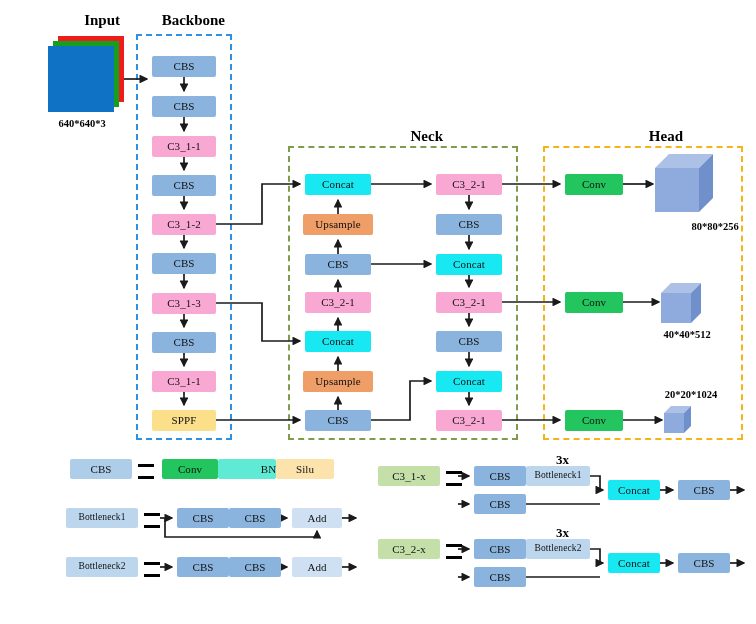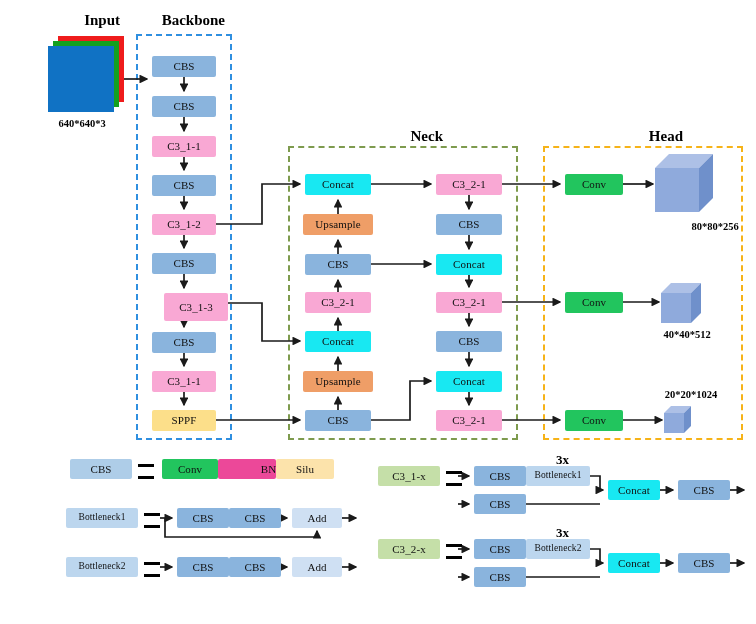--- a/index.html
+++ b/index.html
@@ -41,21 +41,21 @@
     white-space: nowrap;
     z-index: 3;
     color: #111;
   }
   .n-cbs   { background: #8ab4dd; }
   .n-c3    { background: #f9a8d4; }
   .n-sppf  { background: #fcdf8a; }
   .n-cat   { background: #18e8f2; }
   .n-up    { background: #ef9e67; }
   .n-conv  { background: #22c55e; }
-  .n-bn    { background: #ec4899; padding-left: 43px; }
+  .n-bn    { background: #5eead4; padding-left: 43px; }
   .n-silu  { background: #fce3ab; }
   .n-add   { background: #cfe0f3; }
   .n-bneck { background: #bcd6ee; }
   .n-lbl   { background: #aecde8; }
   .n-c3lbl { background: #c5dfa8; }
 
   .region {
     position: absolute;
     box-sizing: border-box;
     border-width: 2px;
@@ -122,21 +122,21 @@
   <div class="inp-sheet" style="left:53px; top:41px; width:66px; height:66px; background:#14a01e;"></div>
   <div class="inp-sheet" style="left:48px; top:46px; width:66px; height:66px; background:#1072c4;"></div>
   <div class="cap" style="left:36px; top:118px; width:92px;">640*640*3</div>
 
   <div class="node n-cbs" style="left:152px; top:56px;  width:64px; height:21px;">CBS</div>
   <div class="node n-cbs" style="left:152px; top:96px;  width:64px; height:21px;">CBS</div>
   <div class="node n-c3" style="left:152px; top:136px; width:64px; height:21px;">C3_1-1</div>
   <div class="node n-cbs" style="left:152px; top:175px; width:64px; height:21px;">CBS</div>
   <div class="node n-c3" style="left:152px; top:214px; width:64px; height:21px;">C3_1-2</div>
   <div class="node n-cbs" style="left:152px; top:253px; width:64px; height:21px;">CBS</div>
-  <div class="node n-c3" style="left:164px; top:293px; width:64px; height:28px;">C3_1-3</div>
+  <div class="node n-c3" style="left:152px; top:293px; width:64px; height:21px;">C3_1-3</div>
   <div class="node n-cbs" style="left:152px; top:332px; width:64px; height:21px;">CBS</div>
   <div class="node n-c3" style="left:152px; top:371px; width:64px; height:21px;">C3_1-1</div>
   <div class="node n-sppf" style="left:152px; top:410px; width:64px; height:21px;">SPPF</div>
 
   <div class="node n-cat" style="left:305px; top:174px; width:66px; height:21px;">Concat</div>
   <div class="node n-up" style="left:303px; top:214px; width:70px; height:21px;">Upsample</div>
   <div class="node n-cbs" style="left:305px; top:254px; width:66px; height:21px;">CBS</div>
   <div class="node n-c3" style="left:305px; top:292px; width:66px; height:21px;">C3_2-1</div>
   <div class="node n-cat" style="left:305px; top:331px; width:66px; height:21px;">Concat</div>
   <div class="node n-up" style="left:303px; top:371px; width:70px; height:21px;">Upsample</div>

